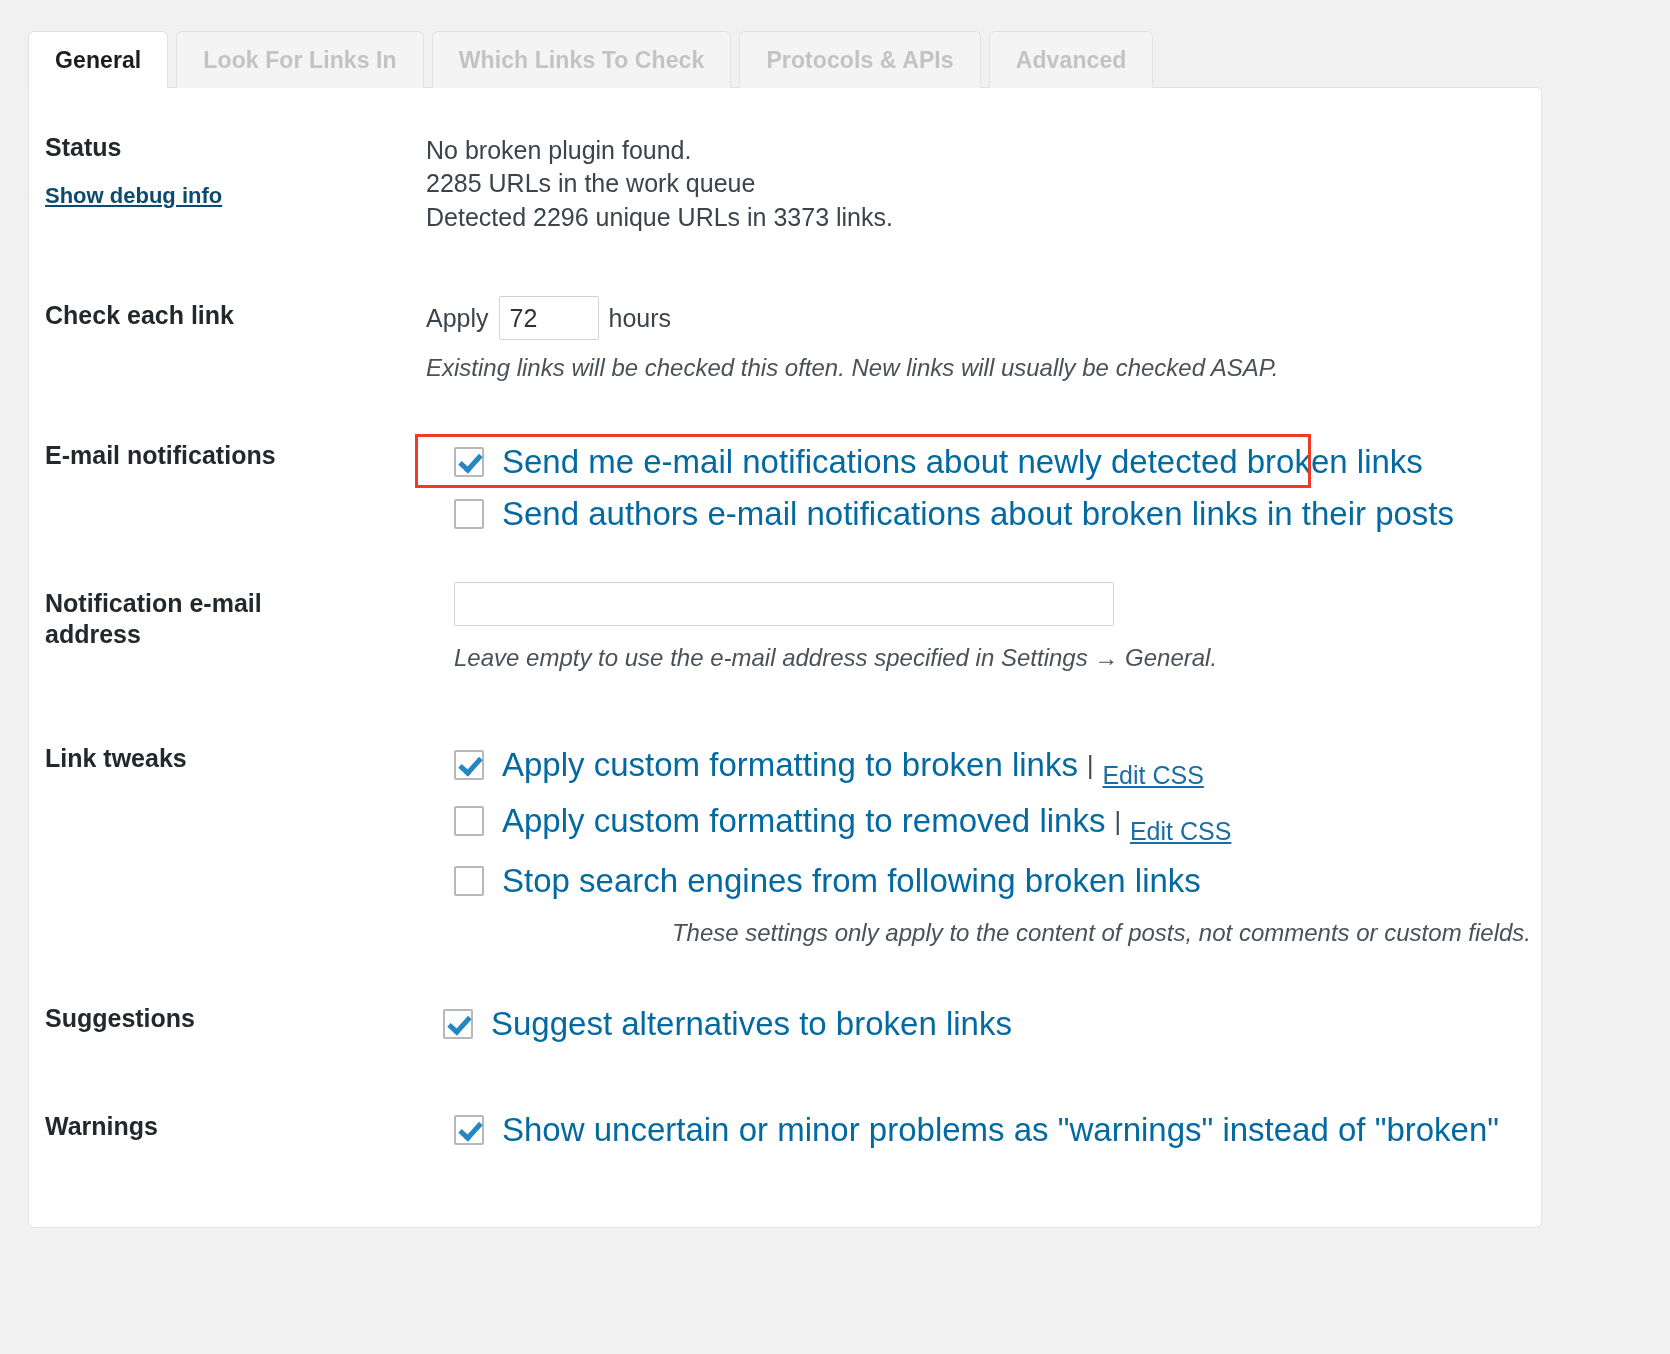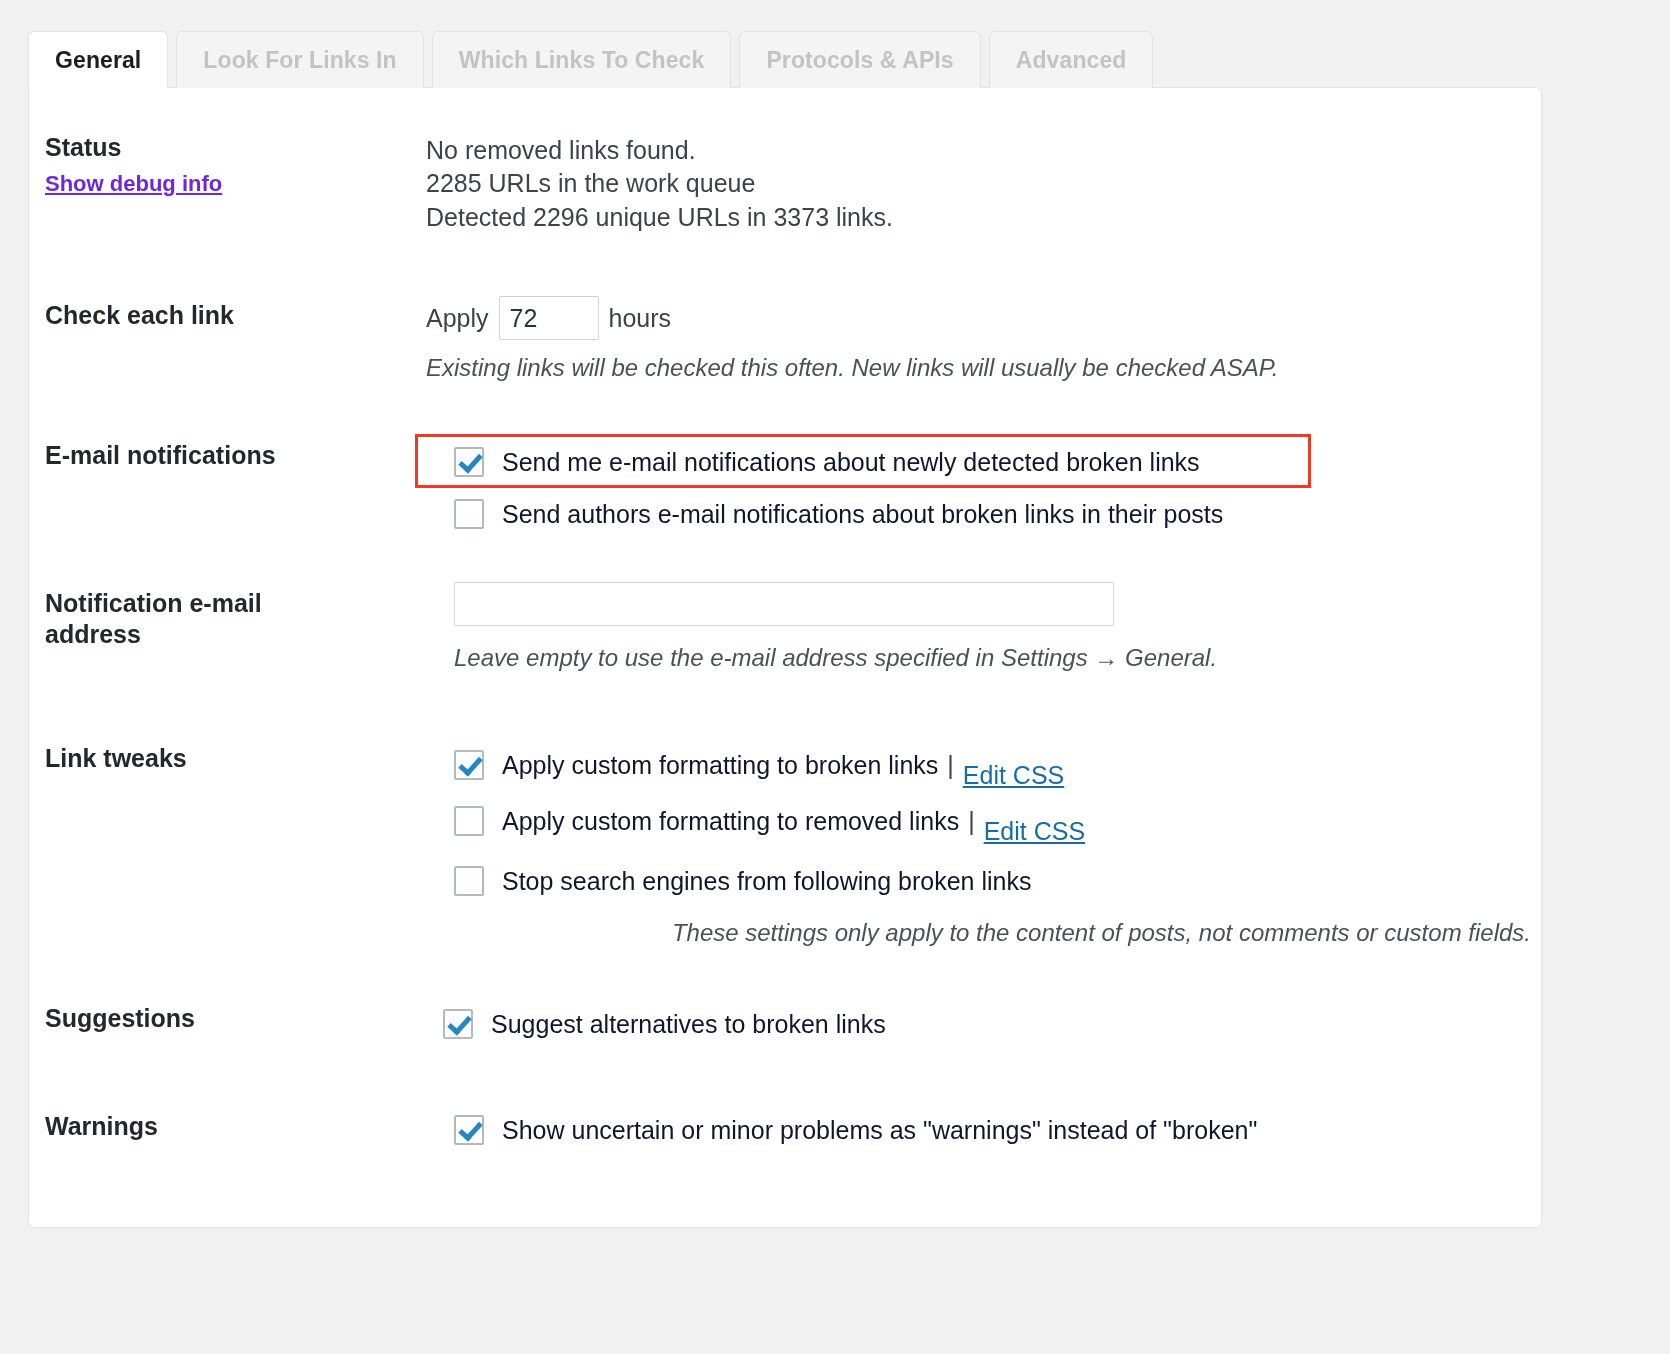--- a/index.html
+++ b/index.html
@@ -82,24 +82,24 @@
     position: absolute;
     left: 16px;
     width: 360px;
     font-size: 25px;
     font-weight: bold;
     color: #23282d;
     line-height: 1.22;
   }
   .row-label .sublink {
     display: block;
-    margin-top: 8px;
+    margin-top: 20px;
     font-size: 22px;
     font-weight: bold;
-    color: #6d28d9;
+    color: #0c4a6e;
     text-decoration: underline;
     cursor: pointer;
   }
 
   .row-content {
     position: absolute;
     left: 397px;
     right: 10px;
   }
 
@@ -179,22 +179,22 @@
     position: absolute;
     left: 8px;
     top: 1px;
     width: 8px;
     height: 17px;
     border: solid #2586c4;
     border-width: 0 5px 5px 0;
     transform: rotate(42deg);
   }
   .cb-label {
-    font-size: 25px;
-    color: #0f172a;
+    font-size: 33px;
+    color: #0369a1;
     cursor: pointer;
   }
   .sep {
     font-size: 25px;
     color: #3c434a;
     margin: 0 9px;
   }
   .csslink {
     font-size: 25px;
     color: #1a6ca4;
@@ -225,21 +225,21 @@
 
 <div class="panel">
   <div class="rows">
 
     <div class="row" style="top:44px;">
       <div class="row-label">
         <span>Status</span>
         <span class="sublink">Show debug info</span>
       </div>
       <div class="row-content" style="top:2px;">
-        <div class="status-line">No removed links found.</div>
+        <div class="status-line">No broken plugin found.</div>
         <div class="status-line">2285 URLs in the work queue</div>
         <div class="status-line">Detected 2296 unique URLs in 3373 links.</div>
       </div>
     </div>
 
     <div class="row" style="top:212px;">
       <div class="row-label">Check each link</div>
       <div class="row-content" style="top:-4px;">
         <div class="inline-row">
           <span class="txt">Apply</span>

